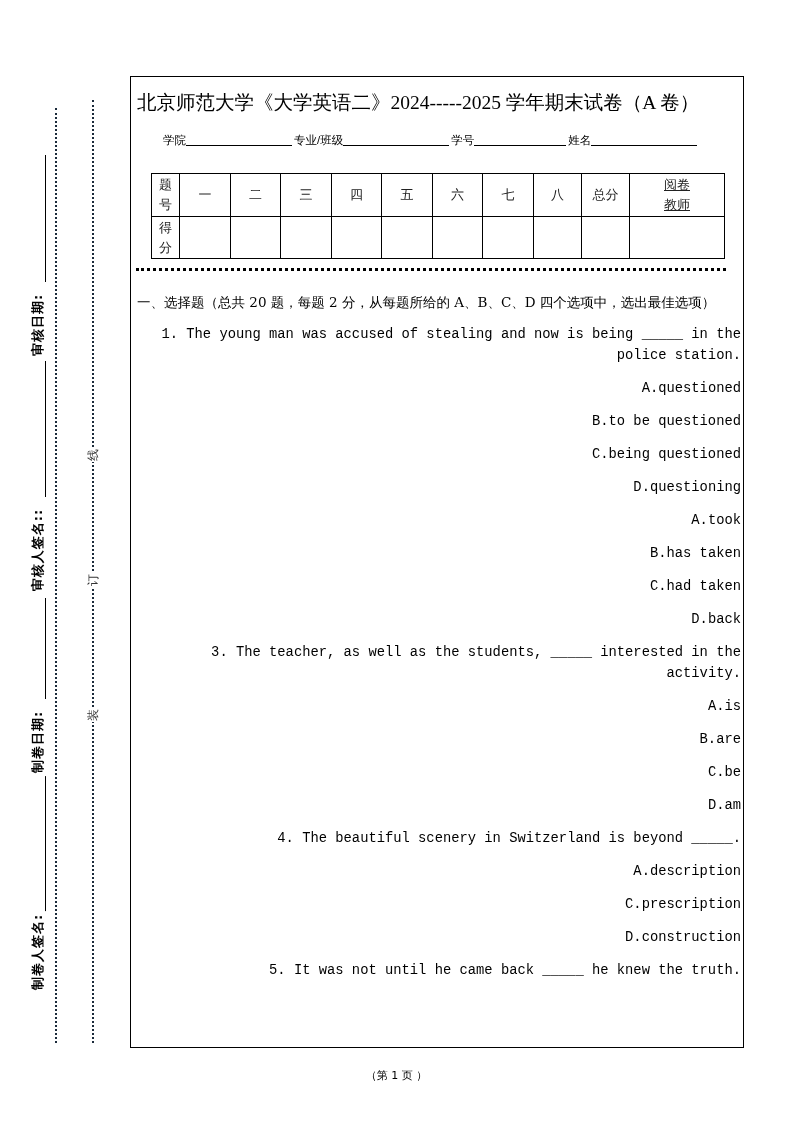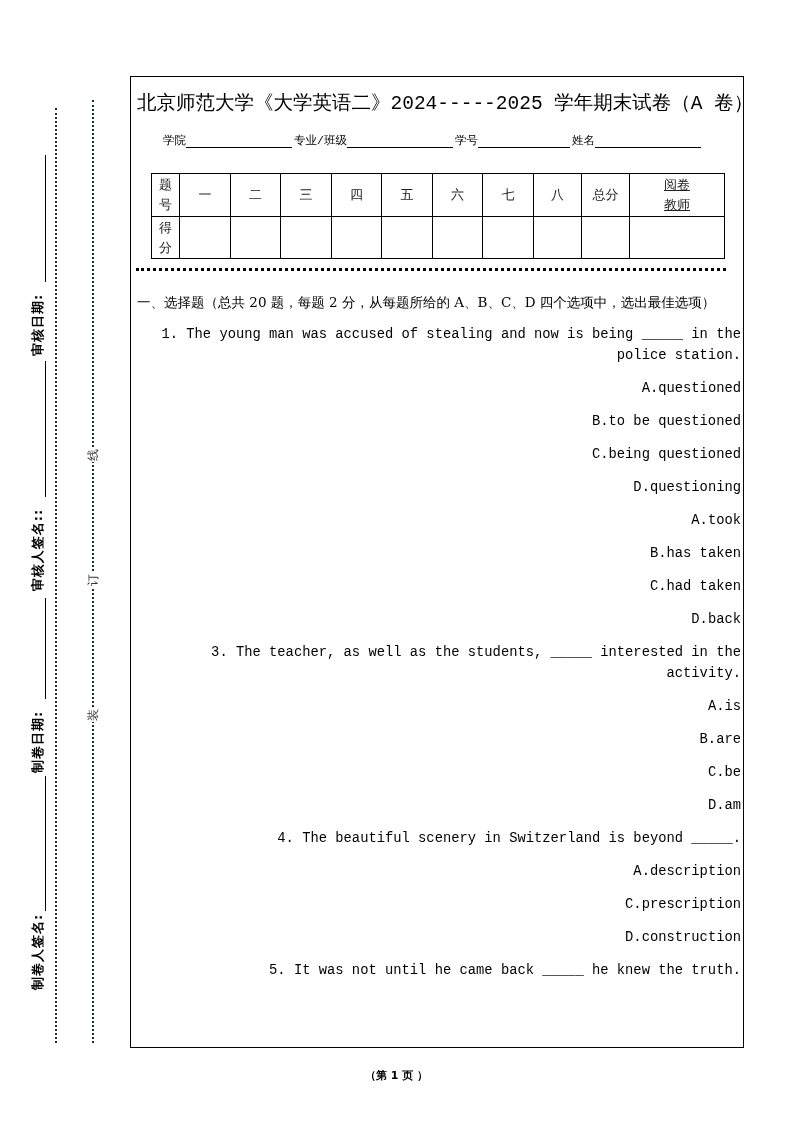--- a/index.html
+++ b/index.html
@@ -8,41 +8,41 @@
   
   .vline-solid { position:absolute; left:45px; width:0; border-left:1.2px solid #000; }
   .vline-dots { position:absolute; width:0; border-left:2px dotted #1a2a3a; }
   .margin-label { position:absolute; left:38px; transform:translate(-50%,-50%) rotate(-90deg); white-space:nowrap;
                   font-family:"DejaVu Sans", sans-serif; font-weight:bold; font-size:13px; letter-spacing:1px; background:#fff; padding:0 3px; }
   .bind-char { position:absolute; left:93px; transform:translate(-50%,-50%) rotate(-90deg); font-family:"DejaVu Serif", serif;
                font-size:12px; color:#333; background:#fff; padding:0 1px; line-height:1; }
 
   
   .frame { position:absolute; left:130px; top:76px; width:614px; height:972px; border:1.3px solid #000; box-sizing:border-box; }
-  .title { position:absolute; left:6px; top:12px; width:606px; font-family:Liberation Mono, monospace; font-size:19.5px; letter-spacing:0; white-space:nowrap; }
-  .info-row { position:absolute; left:32px; top:56px; font-family:Liberation Mono, monospace; font-size:11.5px; display:flex; align-items:flex-end; white-space:nowrap; }
+  .title { position:absolute; left:6px; top:12px; width:606px; font-family:Liberation Serif, serif; font-size:19.5px; letter-spacing:0; white-space:nowrap; }
+  .info-row { position:absolute; left:32px; top:56px; font-family:Liberation Sans, sans-serif; font-size:11.5px; display:flex; white-space:nowrap; }
   .info-row .lbl { margin-right:0; }
   .info-row .blank { display:inline-block; border-bottom:1px solid #000; height:12px; margin-right:2px; }
 
   table.score { position:absolute; left:20px; top:96px; border-collapse:collapse; font-family:"DejaVu Serif", serif; font-size:13px; color:#222; }
   table.score td { border:1px solid #000; text-align:center; padding:0; line-height:20px; }
   table.score tr.r1 td { height:42px; }
   table.score tr.r2 td { height:41px; }
   .stack { display:block; line-height:20px; }
 
   .dots-h { position:absolute; left:5px; top:191px; width:590px; height:0; border-top:3px dotted #000; }
 
   .content { position:absolute; left:6px; top:214px; width:604px; font-family:"Liberation Mono", "DejaVu Sans Mono", monospace; font-size:13.8px; }
   .section-head { font-family:"DejaVu Serif", serif; font-size:13.5px; line-height:22px; margin:0 0 11px 0; }
   .q, .opt { margin:0; line-height:21px;text-align:right; }
   .q { margin-bottom:12px; }
   .opt { margin-bottom:12px; }
   .opt-key { display:inline-block; width:23px; }
 
-  .footer { position:absolute; left:0; width:793px; top:1068px; text-align:center; font-family:"DejaVu Sans", sans-serif; font-weight:bold; font-size:11px; }
+  .footer { position:absolute; left:0; width:793px; top:1068px; text-align:center; font-family:"DejaVu Sans", sans-serif; font-weight:normal; font-size:11px; }
 </style>
 </head>
 <body>
 
 <div class="vline-solid" style="top:155px;height:127px;"></div>
 <div class="vline-solid" style="top:361px;height:136px;"></div>
 <div class="vline-solid" style="top:598px;height:101px;"></div>
 <div class="vline-solid" style="top:775px;height:138px;"></div>
 
 <div class="vline-dots" style="left:55px;top:108px;height:935px;"></div>

